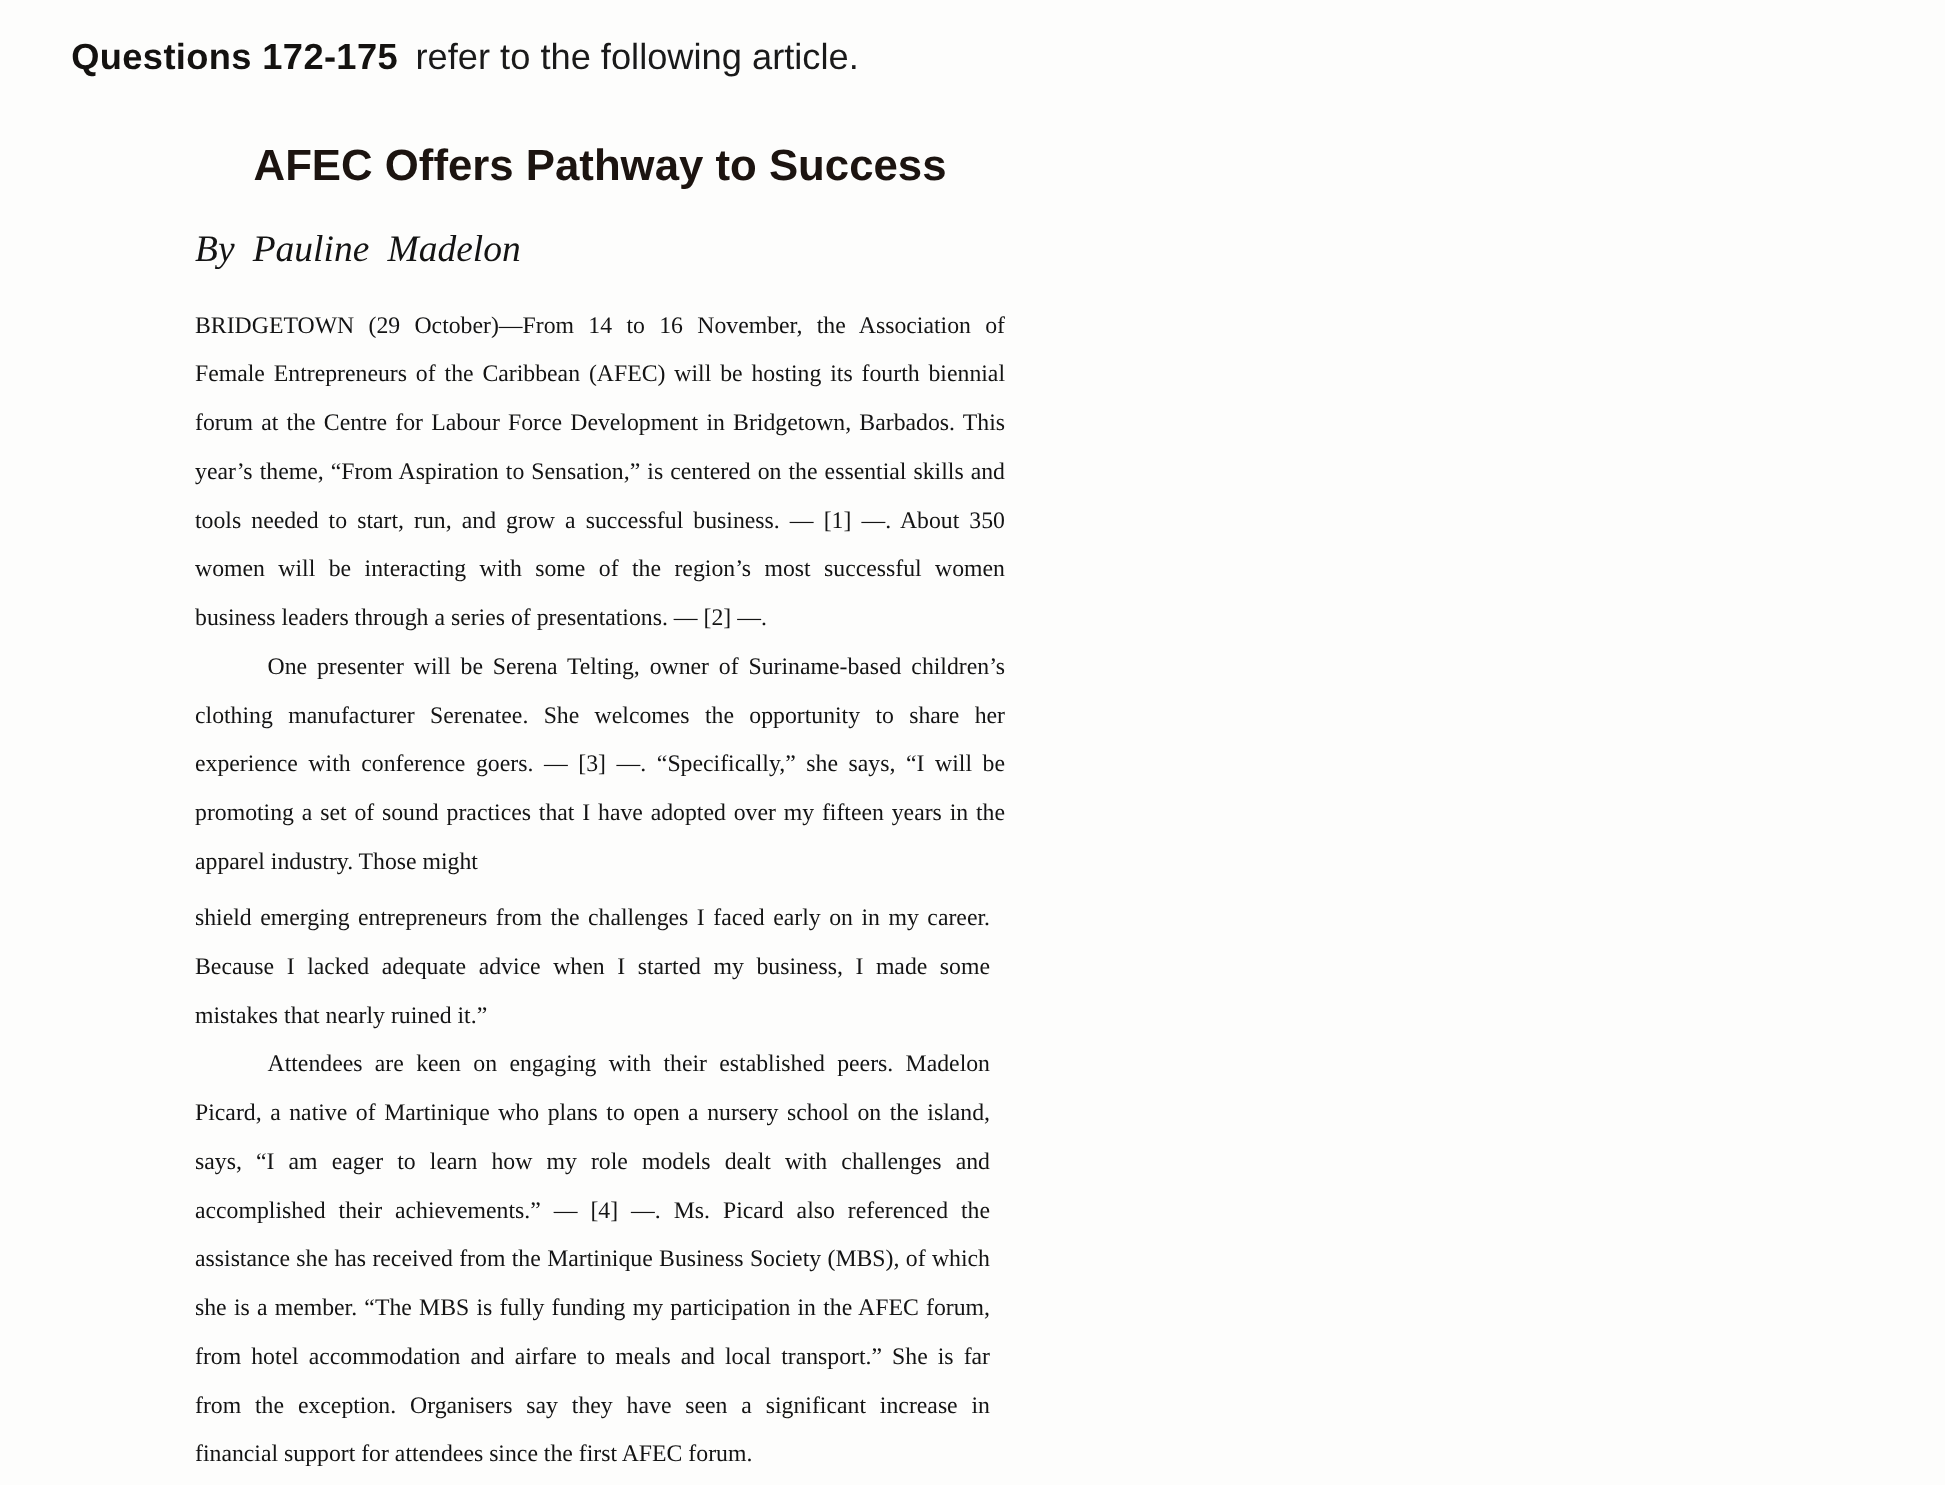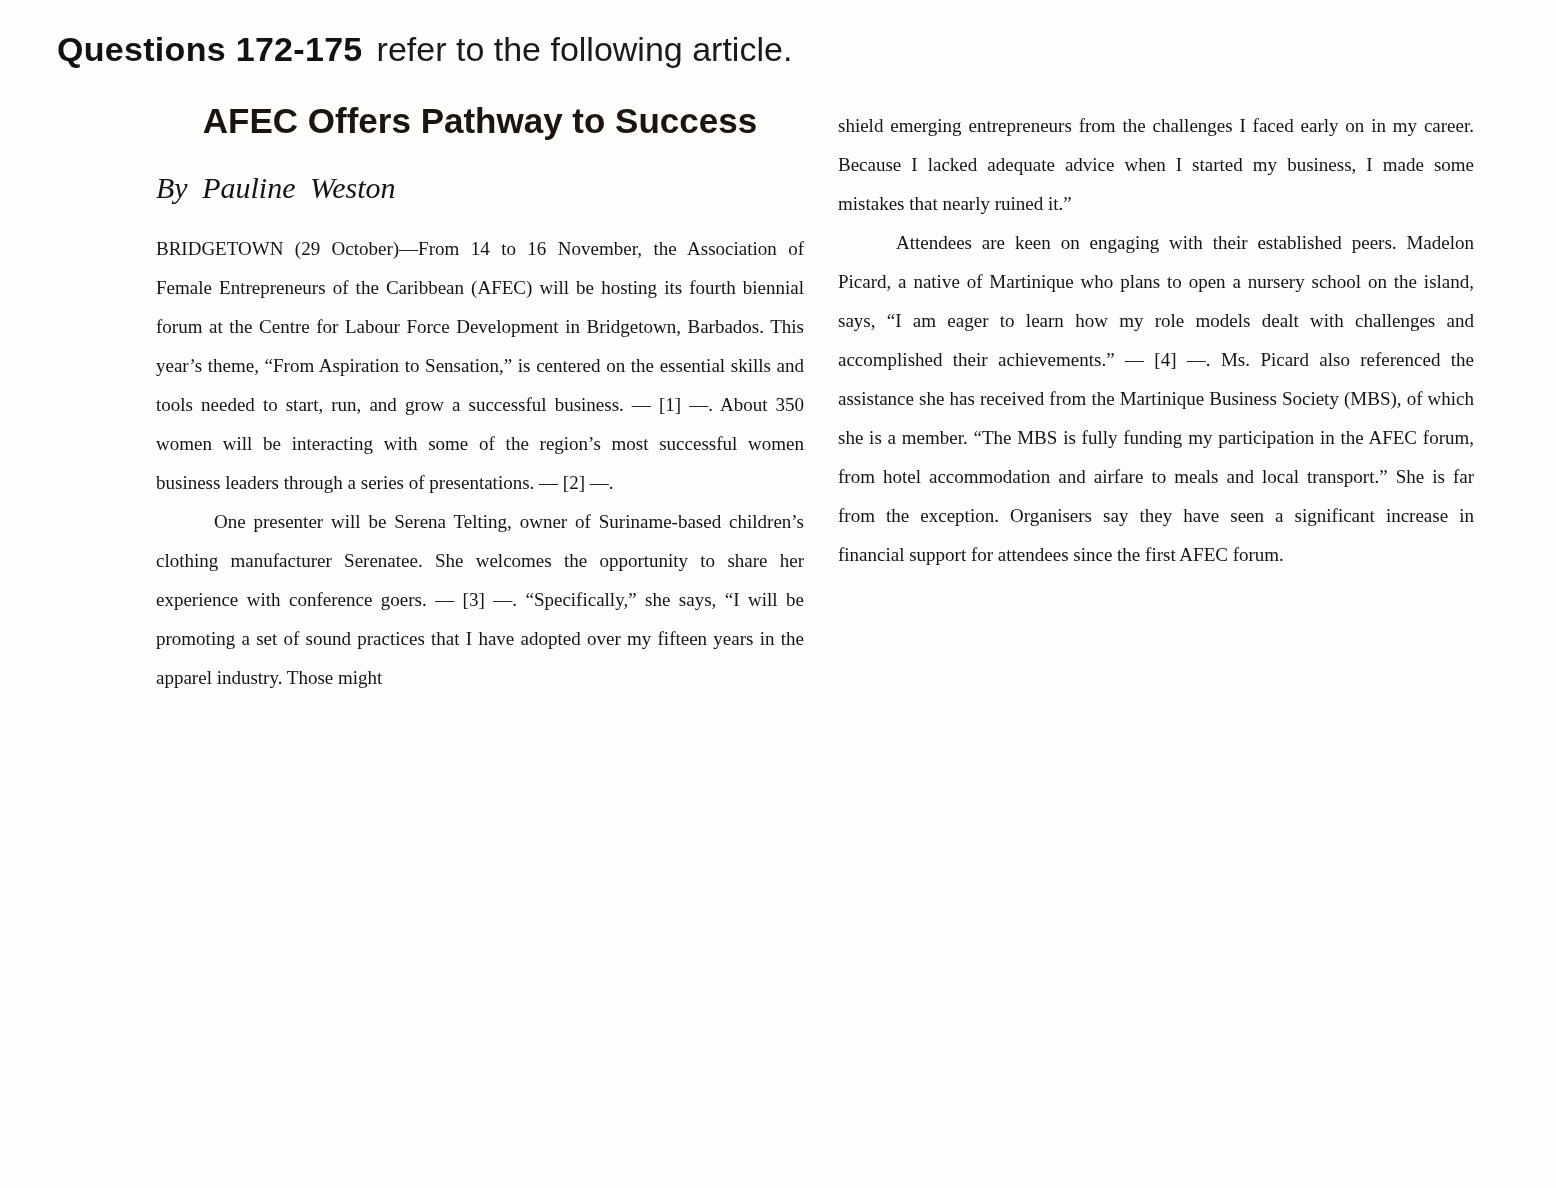--- a/index.html
+++ b/index.html
@@ -13,39 +13,39 @@
     height: 1188px;
     background: #fdfdfc;
     color: #161310;
     overflow: hidden;
   }
   .header {
     position: absolute;
     left: 57px;
     top: 30px;
     font-family: "Liberation Sans", sans-serif;
-    font-size: 34px;
+    font-size: 29px;
     color: #1a1a1a;
     white-space: nowrap;
   }
   .q-bold {
     font-weight: 700;
     letter-spacing: 0.3px;
     color: #141210;
   }
   .q-rest {
     margin-left: 14px;
     font-weight: 400;
   }
   .columns {
     position: absolute;
     left: 156px;
-    top: 100px;
+    top: 112px;
     display: flex;
-    gap: 34px;
+    flex-direction: column;
   }
   .col { width: 648px; }
   .col-right { width: 636px; padding-top: 6px; }
   .title {
     font-family: "Liberation Sans", sans-serif;
     font-size: 35px;
     font-weight: 700;
     line-height: 1.2;
     text-align: center;
     margin: 0 0 26px 0;
@@ -76,21 +76,21 @@
 <div class="page">
 
   <div class="header">
     <span class="q-bold">Questions 172-175</span><span class="q-rest">refer to the following article.</span>
   </div>
 
   <div class="columns">
 
     <div class="col col-left">
       <h1 class="title">AFEC Offers Pathway to Success</h1>
-      <div class="byline">By Pauline Weston</div>
+      <div class="byline">By Pauline Madelon</div>
       <p class="para">BRIDGETOWN (29 October)—From 14 to 16 November, the Association of Female Entrepreneurs of the Caribbean (AFEC) will be hosting its fourth biennial forum at the Centre for Labour Force Development in Bridgetown, Barbados. This year’s theme, “From Aspiration to Sensation,” is centered on the essential skills and tools needed to start, run, and grow a successful business. — [1] —. About 350 women will be interacting with some of the region’s most successful women business leaders through a series of presentations. — [2] —.</p>
       <p class="para indent">One presenter will be Serena Telting, owner of Suriname-based children’s clothing manufacturer Serenatee. She welcomes the opportunity to share her experience with conference goers. — [3] —. “Specifically,” she says, “I will be promoting a set of sound practices that I have adopted over my fifteen years in the apparel industry. Those might</p>
     </div>
 
     <div class="col col-right">
       <p class="para">shield emerging entrepreneurs from the challenges I faced early on in my career. Because I lacked adequate advice when I started my business, I made some mistakes that nearly ruined it.”</p>
       <p class="para indent">Attendees are keen on engaging with their established peers. Madelon Picard, a native of Martinique who plans to open a nursery school on the island, says, “I am eager to learn how my role models dealt with challenges and accomplished their achievements.” — [4] —. Ms. Picard also referenced the assistance she has received from the Martinique Business Society (MBS), of which she is a member. “The MBS is fully funding my participation in the AFEC forum, from hotel accommodation and airfare to meals and local transport.” She is far from the exception. Organisers say they have seen a significant increase in financial support for attendees since the first AFEC forum.</p>
     </div>
 
   </div>

